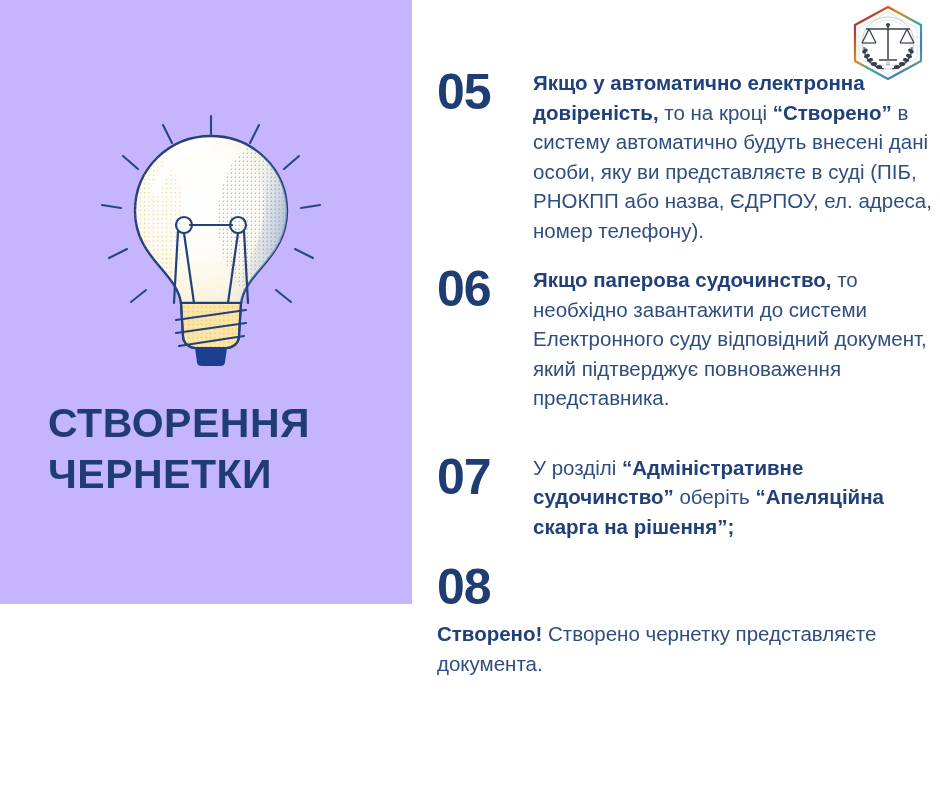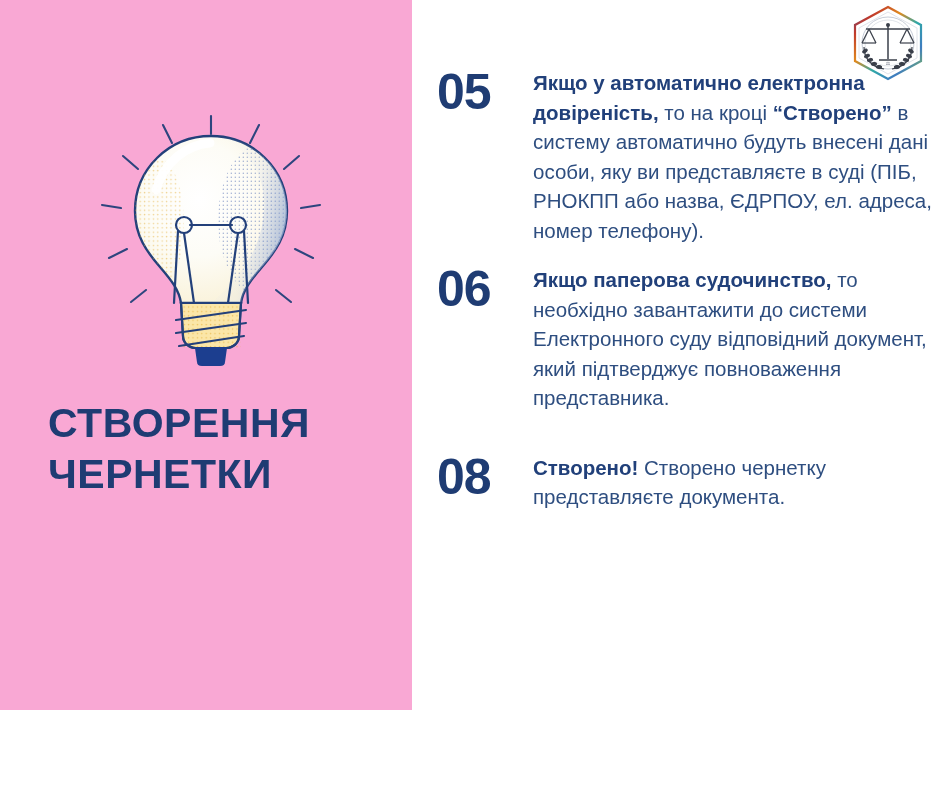--- a/index.html
+++ b/index.html
@@ -7,22 +7,22 @@
     width:940px;height:788px;
     background:#ffffff;
     font-family:"Liberation Sans","DejaVu Sans",sans-serif;
     overflow:hidden;
     position:relative;
   }
   #canvas{position:relative;width:940px;height:788px;background:#fff;overflow:hidden;}
 
   
   .left-panel{
-    position:absolute;left:0;top:0;width:412px;height:710px;
-    background:#f9a8d4;
+    position:absolute;left:0;top:0;width:412px;height:604px;
+    background:#c4b5fd;
   }
   .bulb-wrap{
     position:absolute;left:86px;top:112px;width:250px;height:260px;
   }
   .bulb-wrap svg{display:block;width:250px;height:260px;}
 
   .left-title{
     position:absolute;left:48px;top:398px;width:350px;
     color:#1F3C73;
     font-size:41px;
@@ -68,21 +68,21 @@
     line-height:29.5px;
     padding-top:6px;
     word-spacing:0px;
   }
   .step-body b{font-weight:bold;color:#21407A;}
 
   
   .step.s05{margin-bottom:14px;}
   .step.s06{margin-bottom:34px;}
   .step.s07{margin-bottom:16px;}
-  .step.s08{margin-bottom:0;}
+  .step.s08{margin-bottom:0;flex-direction:column;}
 </style>
 </head>
 <body>
 
 <div id="canvas">
 
   <div class="left-panel">
 
     <div class="bulb-wrap">
       <svg viewBox="0 0 250 260" xmlns="http://www.w3.org/2000/svg">
@@ -239,20 +239,24 @@
       <div class="step s05">
         <div class="step-num">05</div>
         <div class="step-body"><b>Якщо у автоматично електронна довіреність,</b><span> то на кроці </span><b>“Створено”</b><span> в систему автоматично будуть внесені дані особи, яку ви представляєте в суді (ПІБ, РНОКПП або назва, ЄДРПОУ, ел. адреса, номер телефону).</span></div>
       </div>
 
       <div class="step s06">
         <div class="step-num">06</div>
         <div class="step-body"><b>Якщо паперова судочинство,</b><span> то необхідно завантажити до системи Електронного суду відповідний документ, який підтверджує повноваження представника.</span></div>
       </div>
 
+      <div class="step s07">
+        <div class="step-num">07</div>
+        <div class="step-body"><span>У розділі </span><b>“Адміністративне судочинство”</b><span> оберіть </span><b>“Апеляційна скарга на рішення”;</b></div>
+      </div>
 
       <div class="step s08">
         <div class="step-num">08</div>
         <div class="step-body"><b>Створено!</b><span> Створено чернетку представляєте документа.</span></div>
       </div>
 
     </div>
   </div>
 </div>
 

